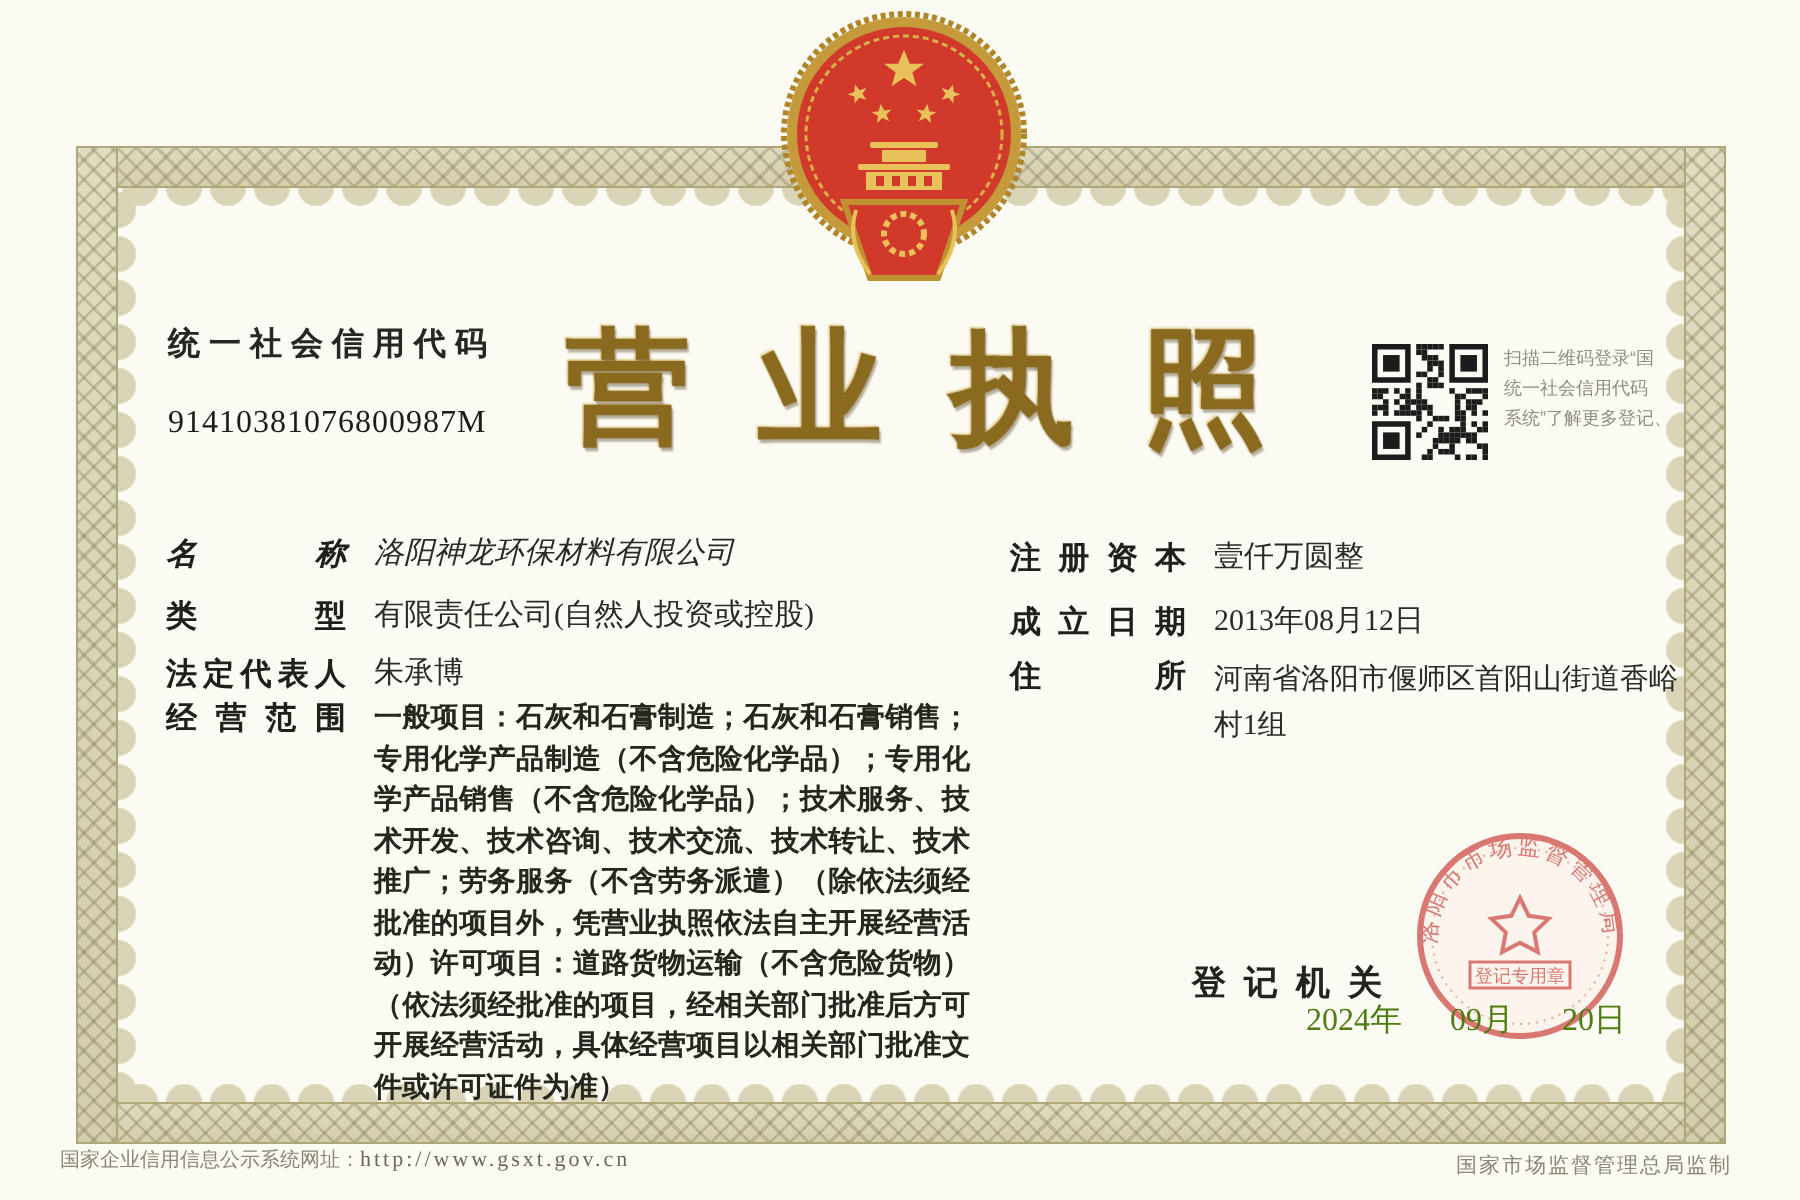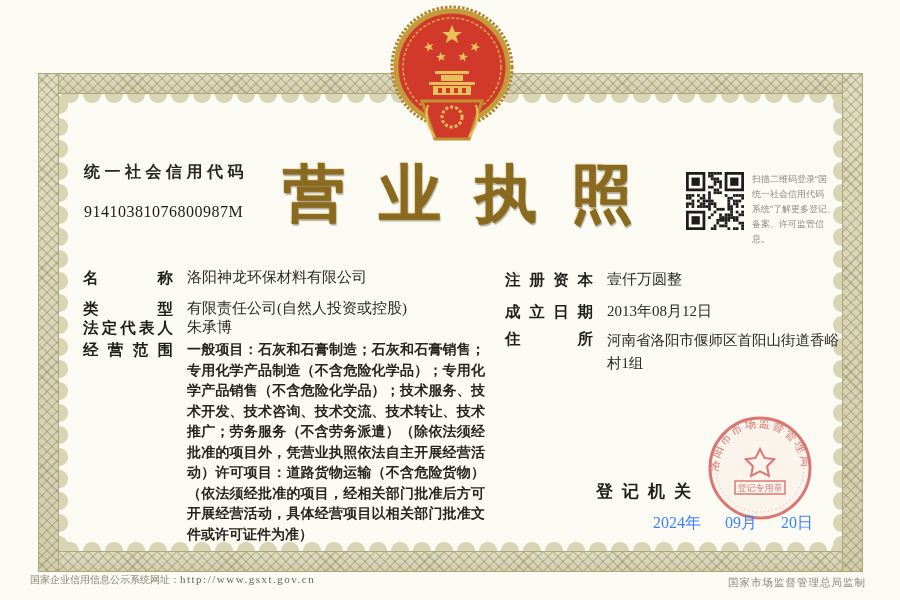--- a/index.html
+++ b/index.html
@@ -49,31 +49,31 @@
 
   
   .col-left{position:absolute;left:83px;top:268px;width:402px;z-index:2;}
   .col-right{position:absolute;left:505px;top:270px;width:345px;z-index:2;}
   .row{display:flex;align-items:flex-start;}
   .flabel{flex:none;width:90px;font-weight:bold;font-size:15.5px;color:#1f1f1c;
     text-align:justify;text-align-last:justify;line-height:19px;}
   .col-right .flabel{width:88px;}
   .fvalue{margin-left:14px;font-family:"Liberation Serif","DejaVu Serif",serif;
     font-size:15px;color:#2a2a26;line-height:19px;}
-  .r1{margin-bottom:12px;} .r2{align-items:center;} .r3{margin-bottom:3px;}
+  .r1{margin-bottom:12px;font-style:italic;} .r2{margin-bottom:10px;align-items:center;} .r3{margin-bottom:3px;}
   .rr1{margin-bottom:13px;} .rr2{margin-bottom:8px;}
   .scope-val{margin-left:14px;width:300px;font-family:"Liberation Serif","DejaVu Serif",serif;
     font-size:14px;line-height:20.5px;color:#26261f;text-align:justify;font-weight:600;}
   .addr-val{width:252px;font-size:14.5px;line-height:23px;}
 
   
   .reg-label{position:absolute;left:596px;top:480px;z-index:2;font-weight:bold;
     font-size:17px;letter-spacing:9px;color:#22221e;white-space:nowrap;}
-  .reg-date{position:absolute;left:653px;top:513px;z-index:4;display:flex;gap:24px;
-    font-family:"Liberation Serif","DejaVu Serif",serif;font-size:16px;color:#3b82f6;}
+  .reg-date{position:absolute;left:653px;top:500px;z-index:4;display:flex;gap:24px;
+    font-family:"Liberation Serif","DejaVu Serif",serif;font-size:16px;color:#4d7c0f;}
   .seal{position:absolute;left:704px;top:412px;width:112px;height:112px;z-index:3;opacity:.85;}
 
   
   .foot-left{position:absolute;left:30px;top:573px;z-index:2;font-size:10px;color:#8a8578;}
   .foot-left .url{font-family:"Liberation Serif","DejaVu Serif",serif;font-size:11px;
     letter-spacing:1.5px;color:#6c675a;}
   .foot-right{position:absolute;right:34px;top:576px;z-index:2;font-size:10.5px;
     letter-spacing:1px;color:#8a8578;padding-left:16px;}
 </style>
 </head>
@@ -261,21 +261,20 @@
           <rect x="16" y="2" width="3" height="3"></rect>
           <path d="M0,14h7v7h-7z M1,15v5h5v-5z" fill-rule="evenodd"></path>
           <rect x="2" y="16" width="3" height="3"></rect>
         </g>
       </svg>
   </div>
   <div class="qr-caption">
     <div>扫描二维码登录“国</div>
     <div>统一社会信用代码</div>
     <div>系统”了解更多登记、</div>
-    <div>备案、许可监管信息。</div>
   </div>
 
   <div class="col-left">
     <div class="row r1">
       <div class="flabel">名称</div>
       <div class="fvalue">洛阳神龙环保材料有限公司</div>
     </div>
     <div class="row r2">
       <div class="flabel">类型</div>
       <div class="fvalue">有限责任公司(自然人投资或控股)</div>

